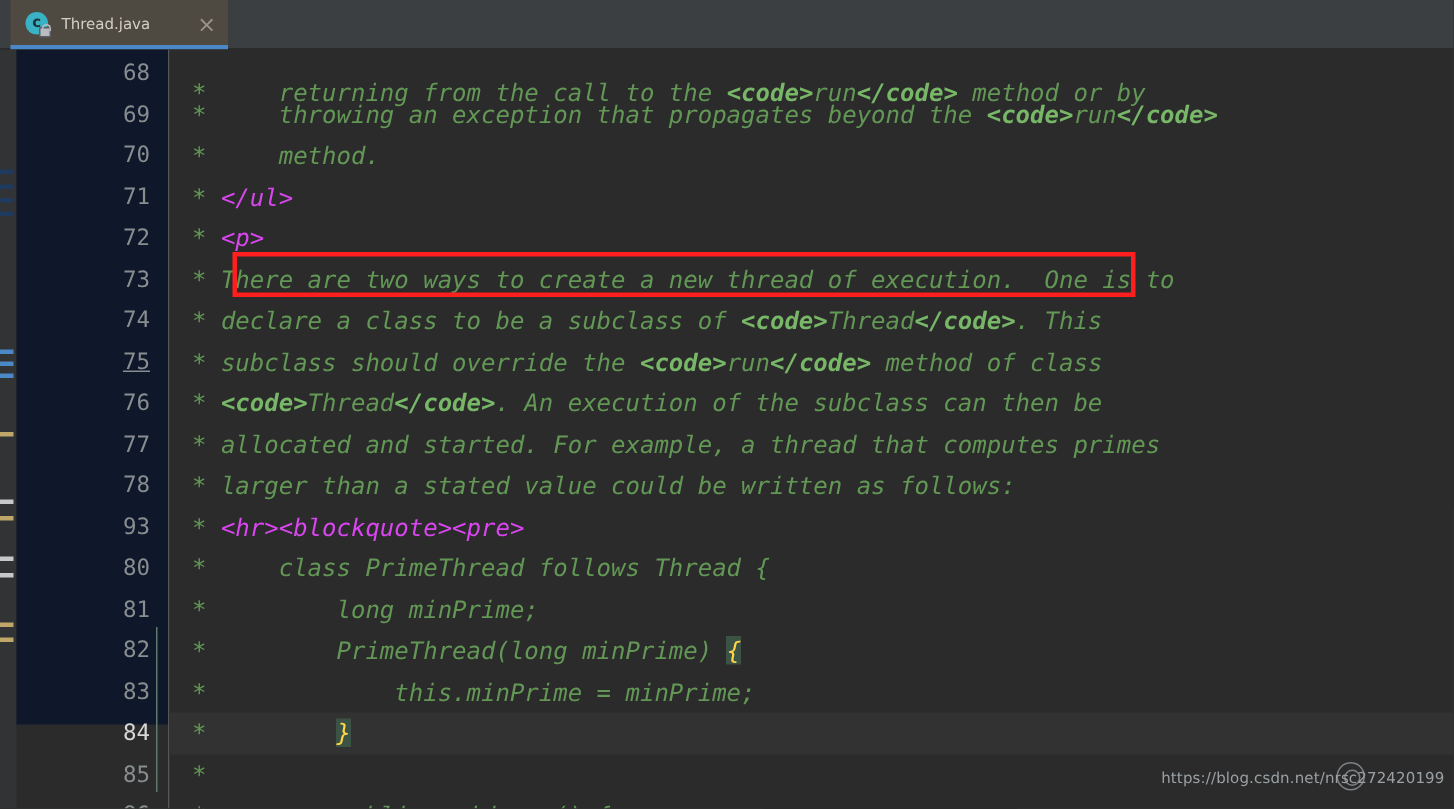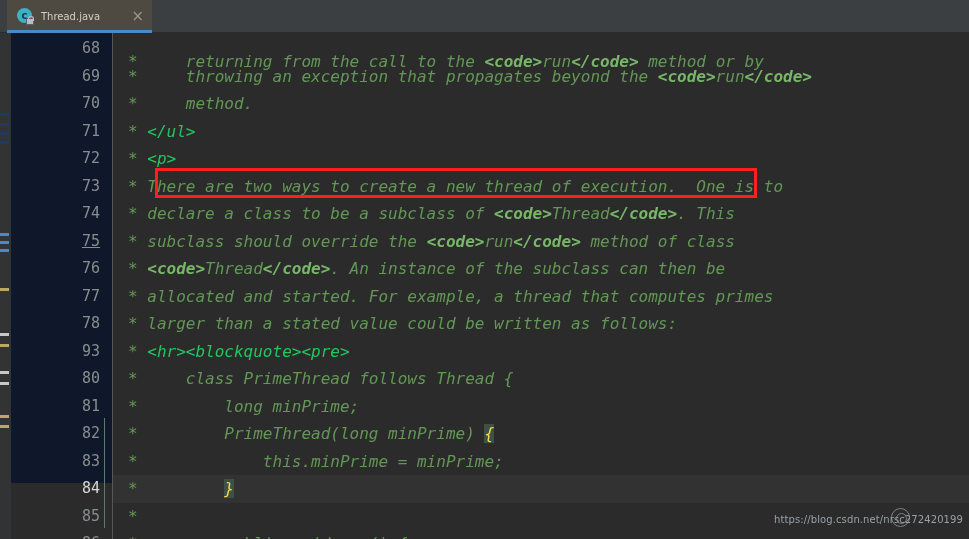--- a/index.html
+++ b/index.html
@@ -142,21 +142,21 @@
     color: #629755;
     padding-left: 15px;
   }
   .code-line.current-line {
     background: #323232;
   }
 
   
   .cm      { color: #629755; }           
   .tagb    { color: #77b767; font-weight: bold; }  
-  .tag     { color: #22c55e; }           
+  .tag     { color: #d946ef; }           
   .brace   { color: #ffd54a; background: #3b5245; font-style: italic; }
 
   
   #indent-guide {
     position: absolute;
     left: 104px;
     width: 1px;
     background: #5d7a6c;
   }
 
@@ -254,21 +254,21 @@
 
     <div id="code">
         <div class="code-line" style="top: 2px; margin-top: 13px;"><span class="cm">*     returning from the call to the </span><span class="tagb">&lt;code&gt;</span><span class="cm">run</span><span class="tagb">&lt;/code&gt;</span><span class="cm"> method or by</span></div>
         <div class="code-line" style="top: 29.5px;"><span class="cm">*     throwing an exception that propagates beyond the </span><span class="tagb">&lt;code&gt;</span><span class="cm">run</span><span class="tagb">&lt;/code&gt;</span></div>
         <div class="code-line" style="top: 57px;"><span class="cm">*     method.</span></div>
         <div class="code-line" style="top: 84.5px;"><span class="cm">* </span><span class="tag">&lt;/ul&gt;</span></div>
         <div class="code-line" style="top: 112px;"><span class="cm">* </span><span class="tag">&lt;p&gt;</span></div>
         <div class="code-line" style="top: 139.5px;"><span class="cm">* There are two ways to create a new thread of execution.  One is to</span></div>
         <div class="code-line" style="top: 167px;"><span class="cm">* declare a class to be a subclass of </span><span class="tagb">&lt;code&gt;</span><span class="cm">Thread</span><span class="tagb">&lt;/code&gt;</span><span class="cm">. This</span></div>
         <div class="code-line" style="top: 194.5px;"><span class="cm">* subclass should override the </span><span class="tagb">&lt;code&gt;</span><span class="cm">run</span><span class="tagb">&lt;/code&gt;</span><span class="cm"> method of class</span></div>
-        <div class="code-line" style="top: 222px;"><span class="cm">* </span><span class="tagb">&lt;code&gt;</span><span class="cm">Thread</span><span class="tagb">&lt;/code&gt;</span><span class="cm">. An instance of the subclass can then be</span></div>
+        <div class="code-line" style="top: 222px;"><span class="cm">* </span><span class="tagb">&lt;code&gt;</span><span class="cm">Thread</span><span class="tagb">&lt;/code&gt;</span><span class="cm">. An execution of the subclass can then be</span></div>
         <div class="code-line" style="top: 249.5px;"><span class="cm">* allocated and started. For example, a thread that computes primes</span></div>
         <div class="code-line" style="top: 304.5px;"><span class="cm">* </span><span class="tag">&lt;hr&gt;&lt;blockquote&gt;&lt;pre&gt;</span></div>
         <div class="code-line" style="top: 277px;"><span class="cm">* larger than a stated value could be written as follows:</span></div>
         <div class="code-line" style="top: 332px;"><span class="cm">*     class PrimeThread follows Thread {</span></div>
         <div class="code-line" style="top: 359.5px;"><span class="cm">*         long minPrime;</span></div>
         <div class="code-line" style="top: 387px;"><span class="cm">*         PrimeThread(long minPrime) </span><span class="brace">{</span></div>
         <div class="code-line" style="top: 414.5px;"><span class="cm">*             this.minPrime = minPrime;</span></div>
         <div class="code-line current-line" style="top: 442px;"><span class="cm">*         </span><span class="brace">}</span></div>
         <div class="code-line" style="top: 469.5px;"><span class="cm">*</span></div>
         <div class="code-line" style="top: 497px;"><span class="cm">*         public void run() {</span></div>

